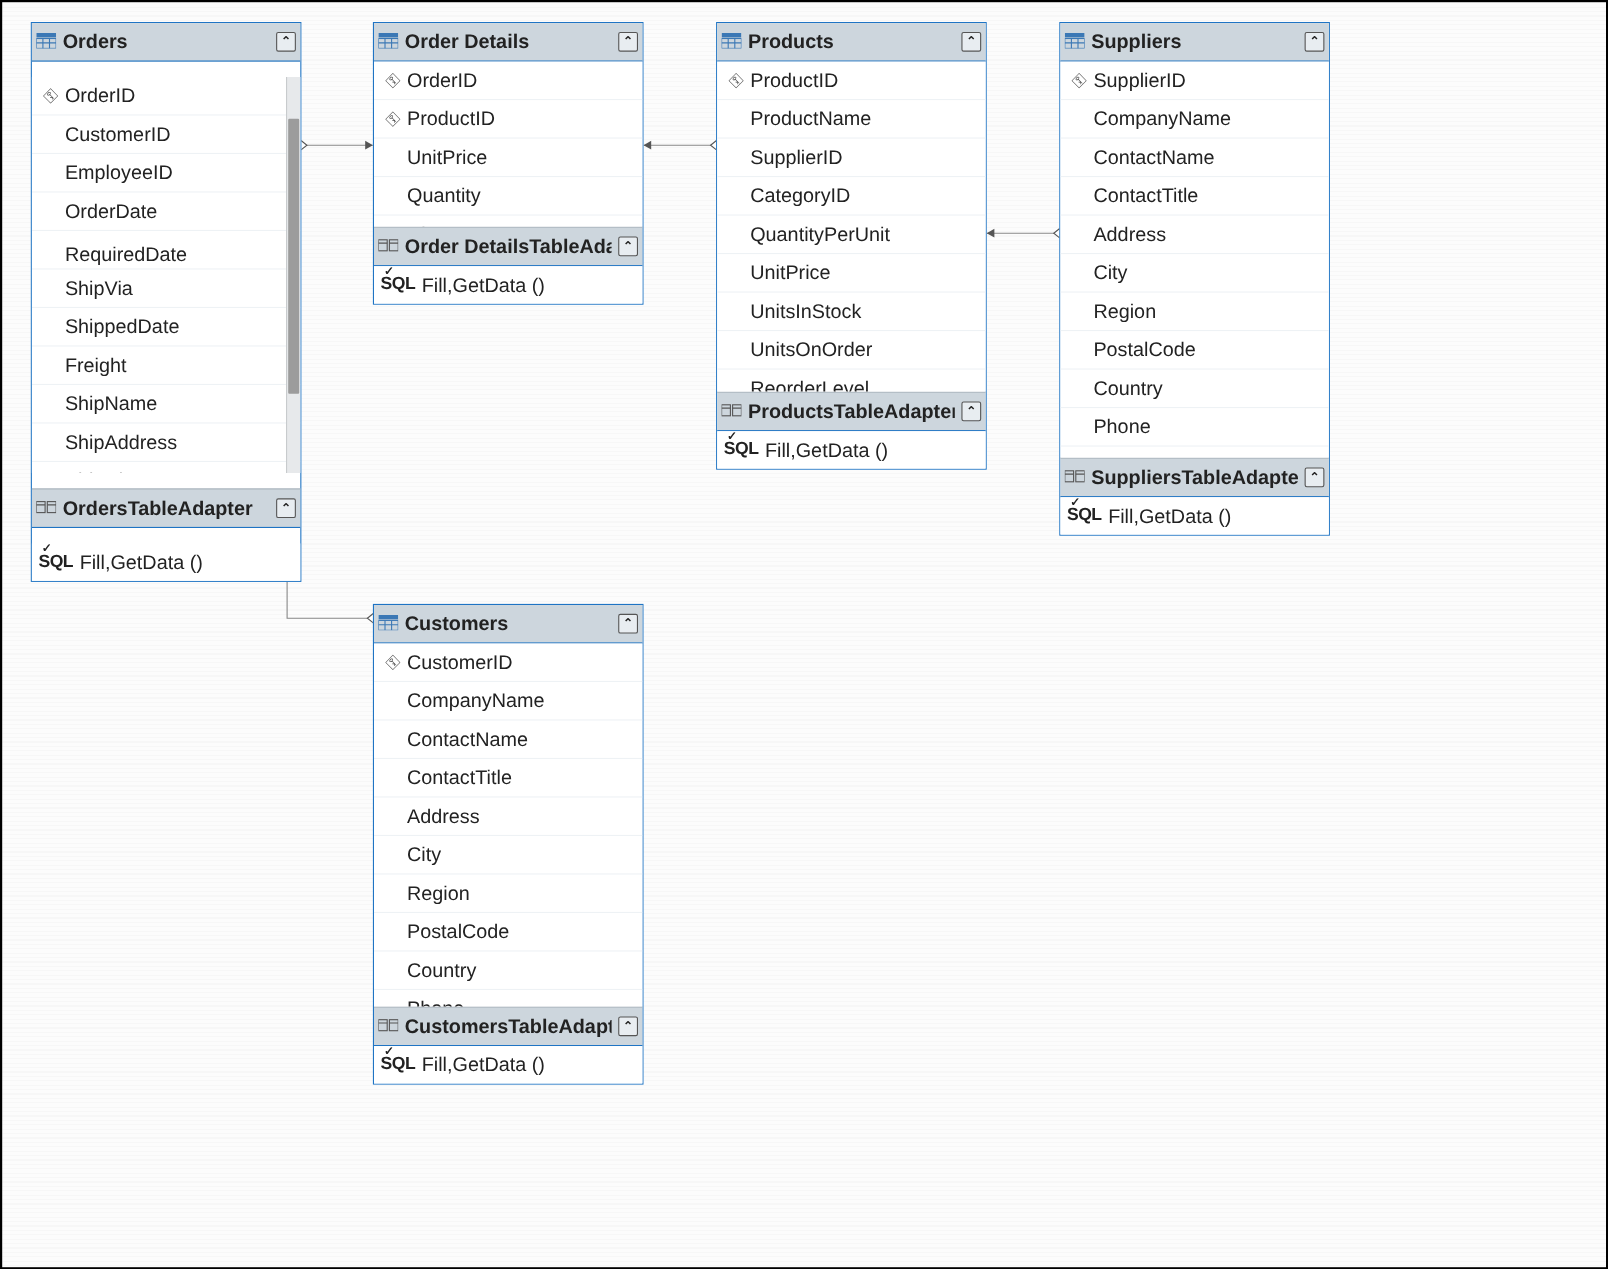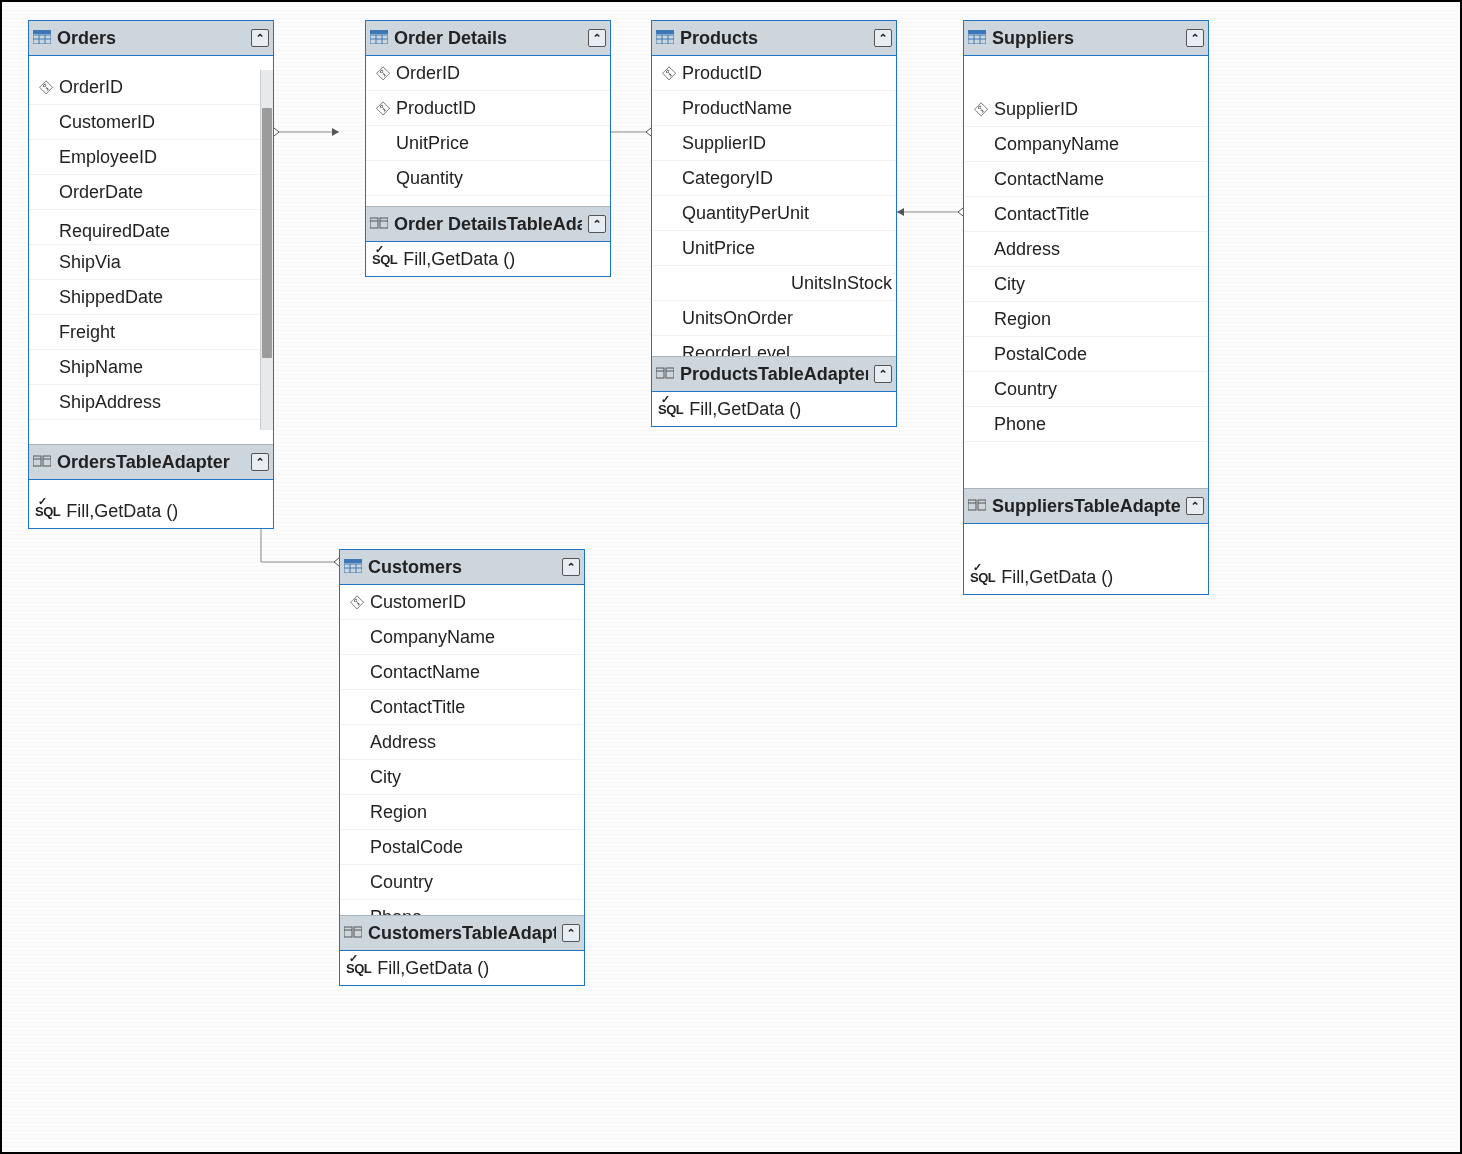--- a/index.html
+++ b/index.html
@@ -94,21 +94,21 @@
     transform: rotate(-45deg) scaleX(-1);
   }
   .method-row {
     display: flex;
     align-items: center;
     gap: 6px;
     padding: 2px 6px;
     background: #fff;
   }
   .sql-icon {
-    font-size: 13px;
+    font-size: 16px;
     font-weight: 700;
     letter-spacing: -0.5px;
     position: relative;
     line-height: 1;
   }
   .sql-icon::before {
     content: "✓";
     position: absolute;
     top: -9px;
     left: 3px;
@@ -243,21 +243,21 @@
     <line x1="10" y1="5" x2="18" y2="5" stroke="#555"></line>
   </svg></span>
     <span class="adapter-title">OrdersTableAdapter</span>
     <span class="collapse-icon">⌃</span>
   </div>
       <div class="method-row" style="height: 30px;">
     <span class="sql-icon">SQL</span>
     <span>Fill,GetData ()</span>
   </div>
     </div>
-    <div class="table-box" style="left: 337px; top: 18px; width: 246px; margin-left: 26px;">
+    <div class="table-box" style="left: 337px; top: 18px; width: 246px;">
       <div class="header-bar" style="height: 30px;">
     <span><svg class="hdr-icon" viewBox="0 0 18 14">
     <rect x="0" y="0" width="18" height="4" fill="#3b78b5"></rect>
     <rect x="0" y="5" width="18" height="9" fill="none" stroke="#3b78b5"></rect>
     <line x1="6" y1="5" x2="6" y2="14" stroke="#3b78b5"></line>
     <line x1="12" y1="5" x2="12" y2="14" stroke="#3b78b5"></line>
     <line x1="0" y1="9" x2="18" y2="9" stroke="#3b78b5"></line>
   </svg></span>
     <span class="header-title">Order Details</span>
     <span class="collapse-icon">⌃</span>
@@ -354,21 +354,21 @@
         
       </span>
       <span>QuantityPerUnit</span>
     </div>
           <div class="field-row" style="height: 30px;">
       <span class="key-slot">
         
       </span>
       <span>UnitPrice</span>
     </div>
-          <div class="field-row" style="height: 30px; justify-content: flex-end;">
+          <div class="field-row" style="height: 30px;">
       <span class="key-slot">
         
       </span>
       <span>UnitsInStock</span>
     </div>
           <div class="field-row" style="height: 30px;">
       <span class="key-slot">
         
       </span>
       <span>UnitsOnOrder</span>
@@ -389,21 +389,21 @@
     <line x1="10" y1="5" x2="18" y2="5" stroke="#555"></line>
   </svg></span>
     <span class="adapter-title">ProductsTableAdapter</span>
     <span class="collapse-icon">⌃</span>
   </div>
       <div class="method-row" style="height: 30px;">
     <span class="sql-icon">SQL</span>
     <span>Fill,GetData ()</span>
   </div>
     </div>
-    <div class="table-box" style="left: 961px; top: 18px; width: 246px; gap: 36px;">
+    <div class="table-box" style="left: 961px; top: 18px; width: 246px;">
       <div class="header-bar" style="height: 30px;">
     <span><svg class="hdr-icon" viewBox="0 0 18 14">
     <rect x="0" y="0" width="18" height="4" fill="#3b78b5"></rect>
     <rect x="0" y="5" width="18" height="9" fill="none" stroke="#3b78b5"></rect>
     <line x1="6" y1="5" x2="6" y2="14" stroke="#3b78b5"></line>
     <line x1="12" y1="5" x2="12" y2="14" stroke="#3b78b5"></line>
     <line x1="0" y1="9" x2="18" y2="9" stroke="#3b78b5"></line>
   </svg></span>
     <span class="header-title">Suppliers</span>
     <span class="collapse-icon">⌃</span>

